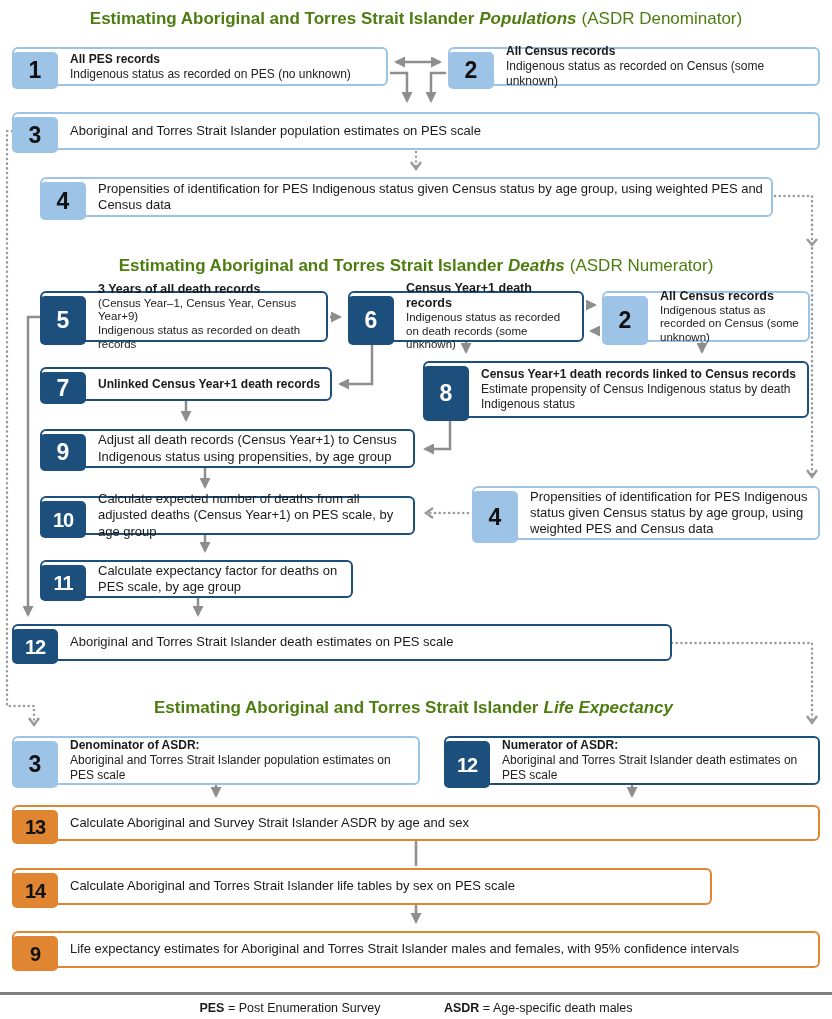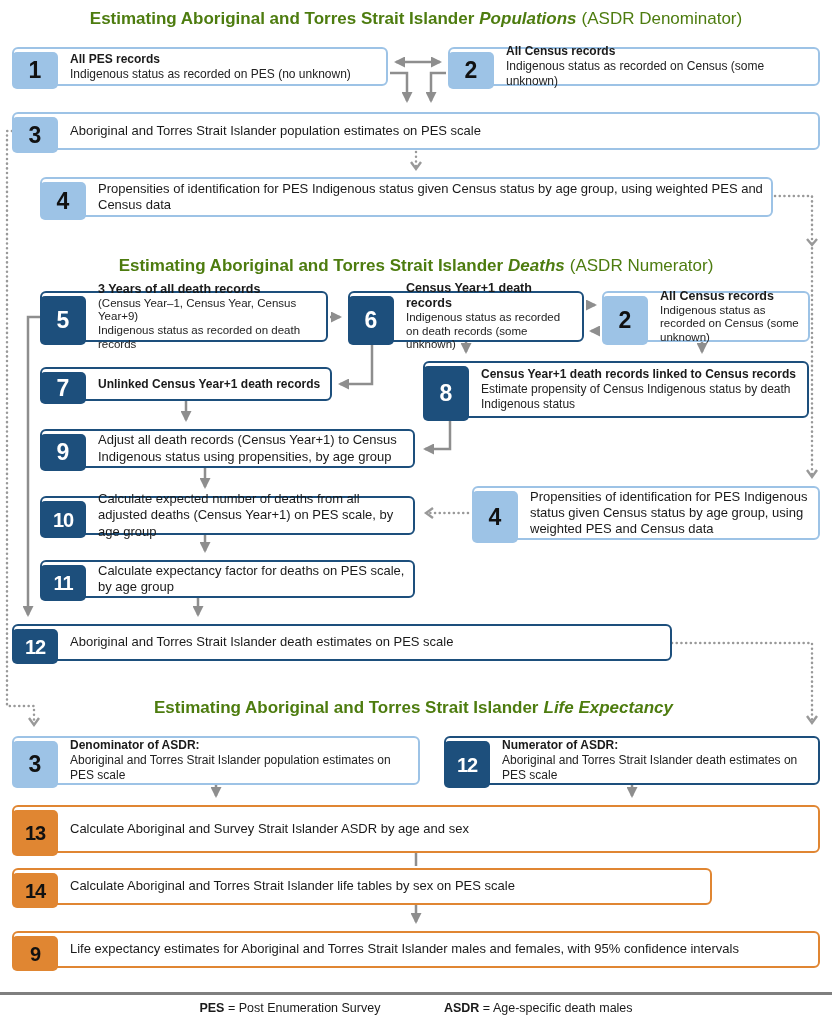--- a/index.html
+++ b/index.html
@@ -151,21 +151,21 @@
   <div class="box navy" style="left:40px;top:496px;width:375px;height:39px;">
     <div class="tab tab-navy two">10</div>
     <div class="btext">Calculate expected number of deaths from all adjusted deaths (Census Year+1) on PES scale, by age group</div>
   </div>
 
   <div class="box blue" style="left:472px;top:486px;width:348px;height:54px;">
     <div class="tab tab-blue">4</div>
     <div class="btext">Propensities of identification for PES Indigenous status given Census status by age group, using weighted PES and Census data</div>
   </div>
 
-  <div class="box navy" style="left:40px;top:560px;width:375px;height:38px;">
+  <div class="box navy" style="left:40px;top:560px;width:313px;height:38px;">
     <div class="tab tab-navy two">11</div>
     <div class="btext">Calculate expectancy factor for deaths on PES scale, by age group</div>
   </div>
 
   <div class="box navy" style="left:12px;top:624px;width:660px;height:37px;">
     <div class="tab tab-navy two">12</div>
     <div class="btext">Aboriginal and Torres Strait Islander death estimates on PES scale</div>
   </div>
 
   <div class="sec-title" style="top:698px;">
@@ -177,21 +177,21 @@
     <div class="btitle">Denominator of ASDR:</div>
     <div class="bsub">Aboriginal and Torres Strait Islander population estimates on PES scale</div>
   </div>
 
   <div class="box navy" style="left:444px;top:736px;width:376px;height:49px;">
     <div class="tab tab-navy two">12</div>
     <div class="btitle">Numerator of ASDR:</div>
     <div class="bsub">Aboriginal and Torres Strait Islander death estimates on PES scale</div>
   </div>
 
-  <div class="box orange" style="left:12px;top:805px;width:808px;height:48px;">
+  <div class="box orange" style="left:12px;top:805px;width:808px;height:36px;">
     <div class="tab tab-orange two">13</div>
     <div class="btext">Calculate Aboriginal and Survey Strait Islander ASDR by age and sex</div>
   </div>
 
   <div class="box orange" style="left:12px;top:868px;width:700px;height:37px;">
     <div class="tab tab-orange two">14</div>
     <div class="btext">Calculate Aboriginal and Torres Strait Islander life tables by sex on PES scale</div>
   </div>
 
   <div class="box orange" style="left:12px;top:931px;width:808px;height:37px;">

